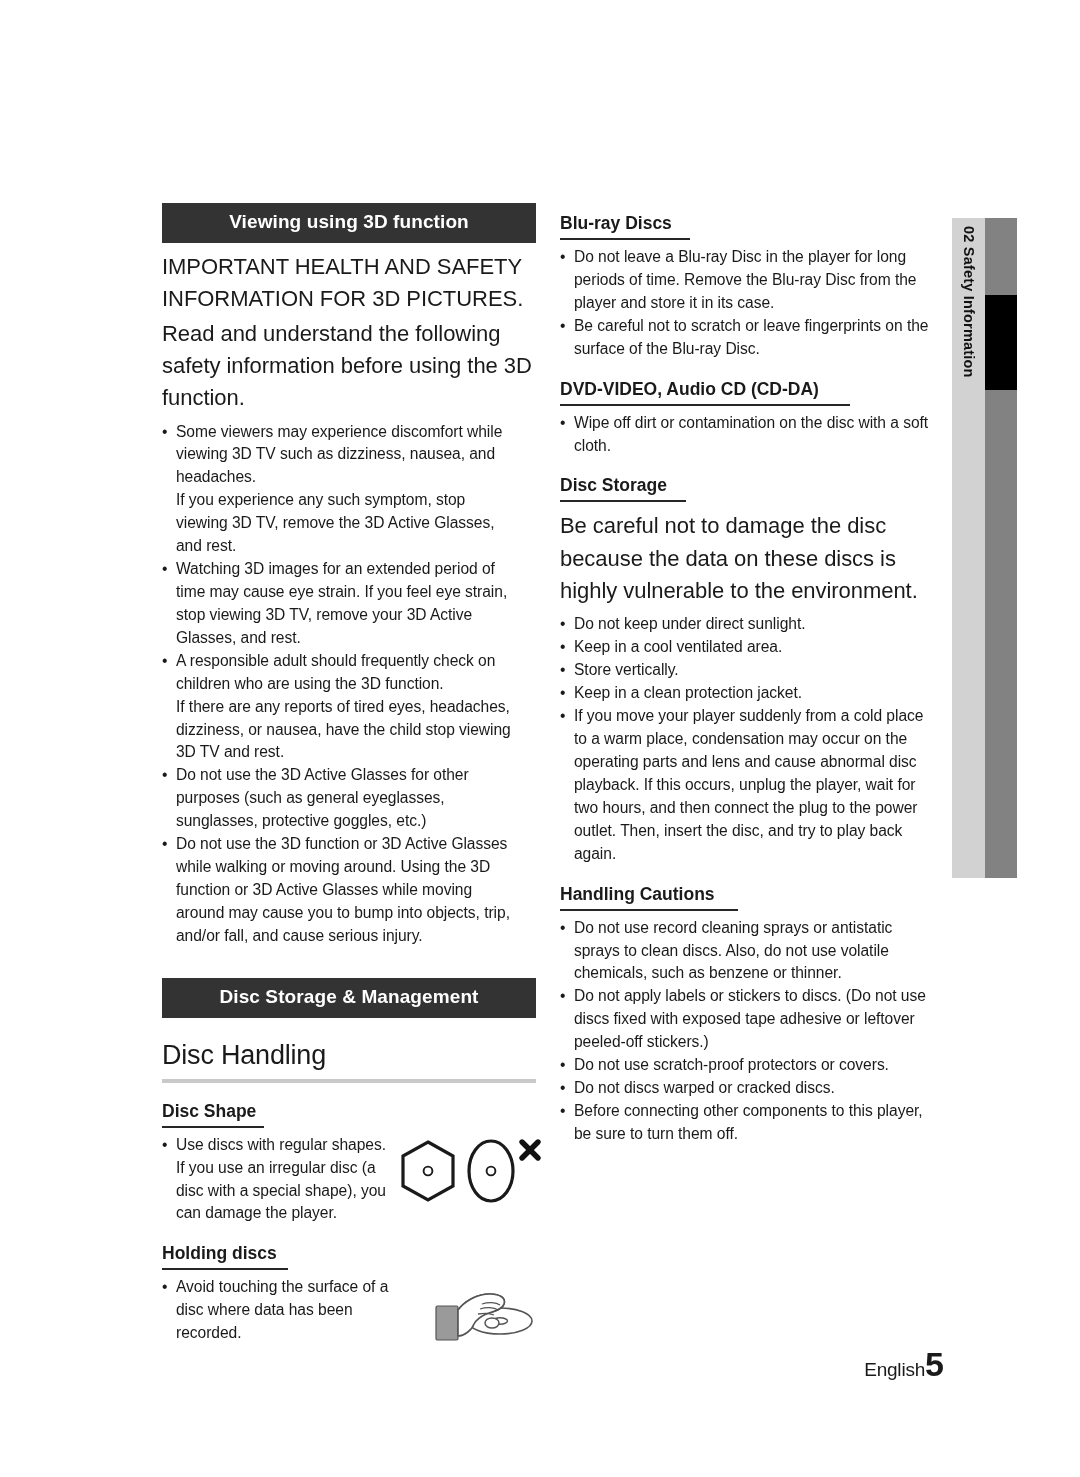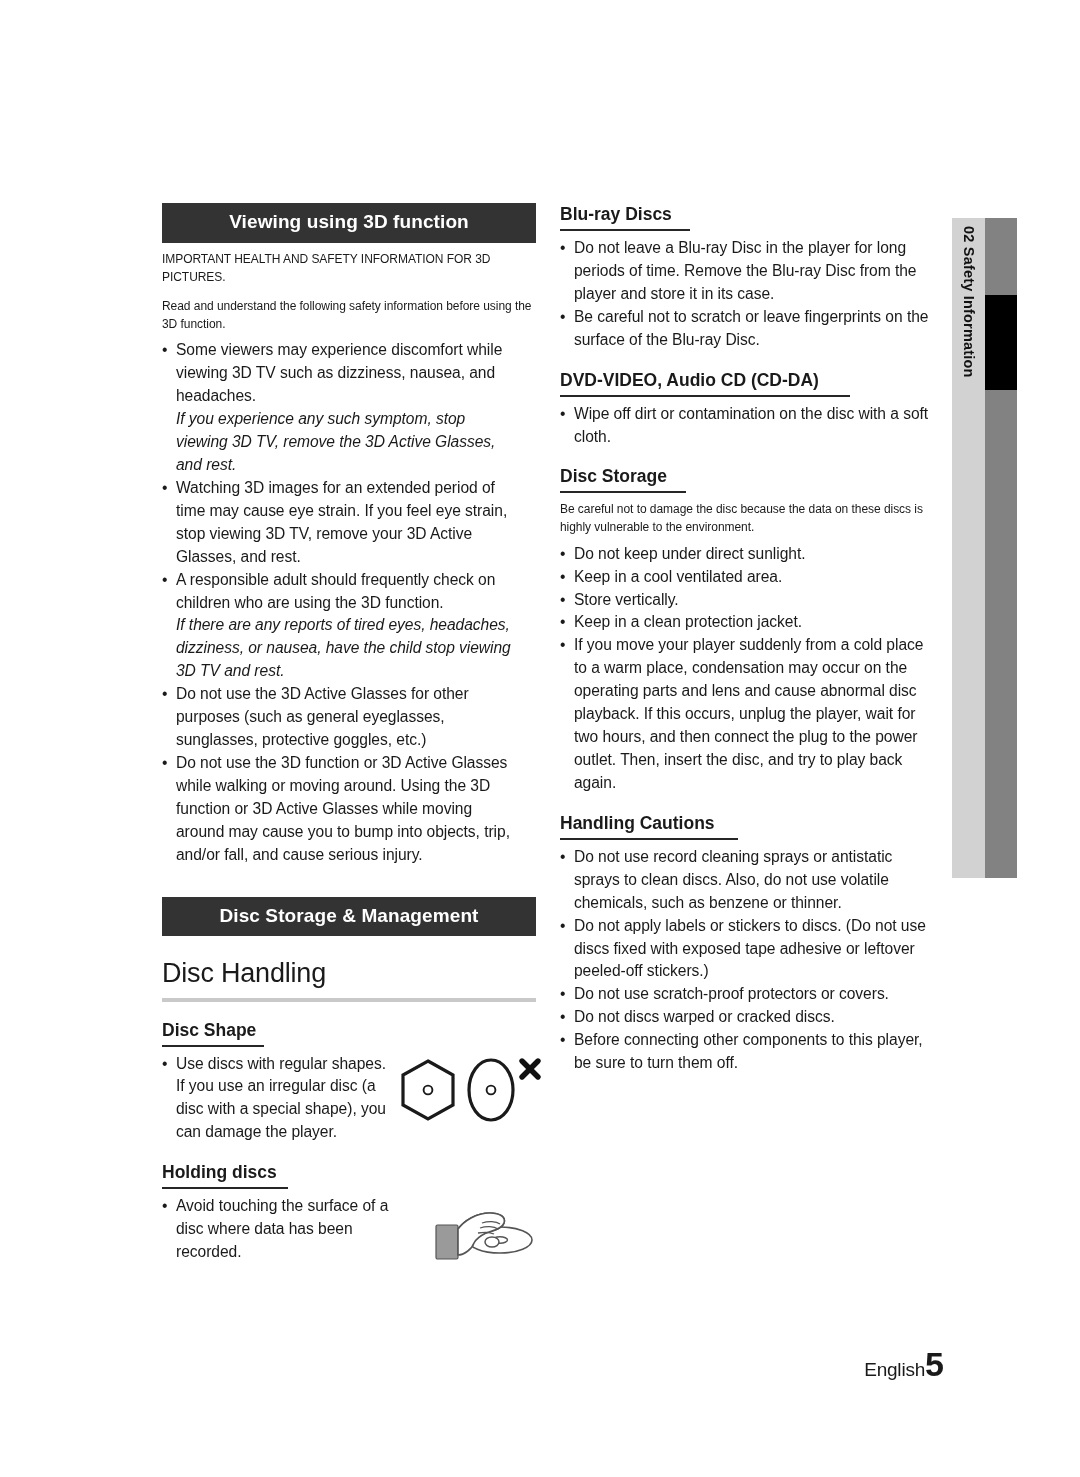--- a/index.html
+++ b/index.html
@@ -114,26 +114,26 @@
   .sub-heading-wrap { position: relative; }
   .sub-heading-rule {
     height: 2px;
     background: #262626;
     margin-top: 4px;
     width: 150px;
   }
 
   
   .para {
-    font-size: 12px;
+    font-size: 22px;
     line-height: 1.47;
     margin: 8px 0 0 0;
     letter-spacing: -0.05px;
   }
-  .para.tight { margin-top: 12px; }
+  .para.tight { margin-top: 2px; }
 
   ul.bullets {
     list-style: none;
     margin: 6px 0 0 0;
     padding: 0;
   }
   ul.bullets > li {
     font-size: 15.6px;
     line-height: 1.47;
     position: relative;
@@ -142,21 +142,21 @@
     letter-spacing: -0.05px;
   }
   ul.bullets > li::before {
     content: "\2022";
     position: absolute;
     left: 0;
     top: 0;
     font-size: 15.6px;
     line-height: 1.47;
   }
-  ul.bullets > li.nobullet { padding-left: 14px; font-style: italic; }
+  ul.bullets > li.nobullet { padding-left: 14px; }
   ul.bullets > li.nobullet::before { content: ""; }
 
   
   .illo-row {
     position: relative;
     min-height: 10px;
   }
   .illo-text {
     width: 250px;
   }
@@ -298,21 +298,21 @@
           <ellipse cx="58" cy="37" rx="7" ry="5" stroke="#555" stroke-width="1.5" fill="#fff"></ellipse>
         </svg>
       </div>
     </div>
 
   </div>
 
   <div class="col col-right">
 
     <div class="sub-heading-wrap" style="margin-top:-2px">
-      <div class="sub-heading" style="margin-top:3px">Blu-ray Discs</div>
+      <div class="sub-heading" style="margin-top:12px">Blu-ray Discs</div>
       <div class="sub-heading-rule" style="width:130px"></div>
     </div>
     <ul class="bullets">
       <li>
         <span>Do not leave a Blu-ray Disc in the player for long periods of time. Remove the Blu-ray Disc from the player and store it in its case.</span>
       </li>
       <li>
         <span>Be careful not to scratch or leave fingerprints on the surface of the Blu-ray Disc.</span>
       </li>
     </ul>

